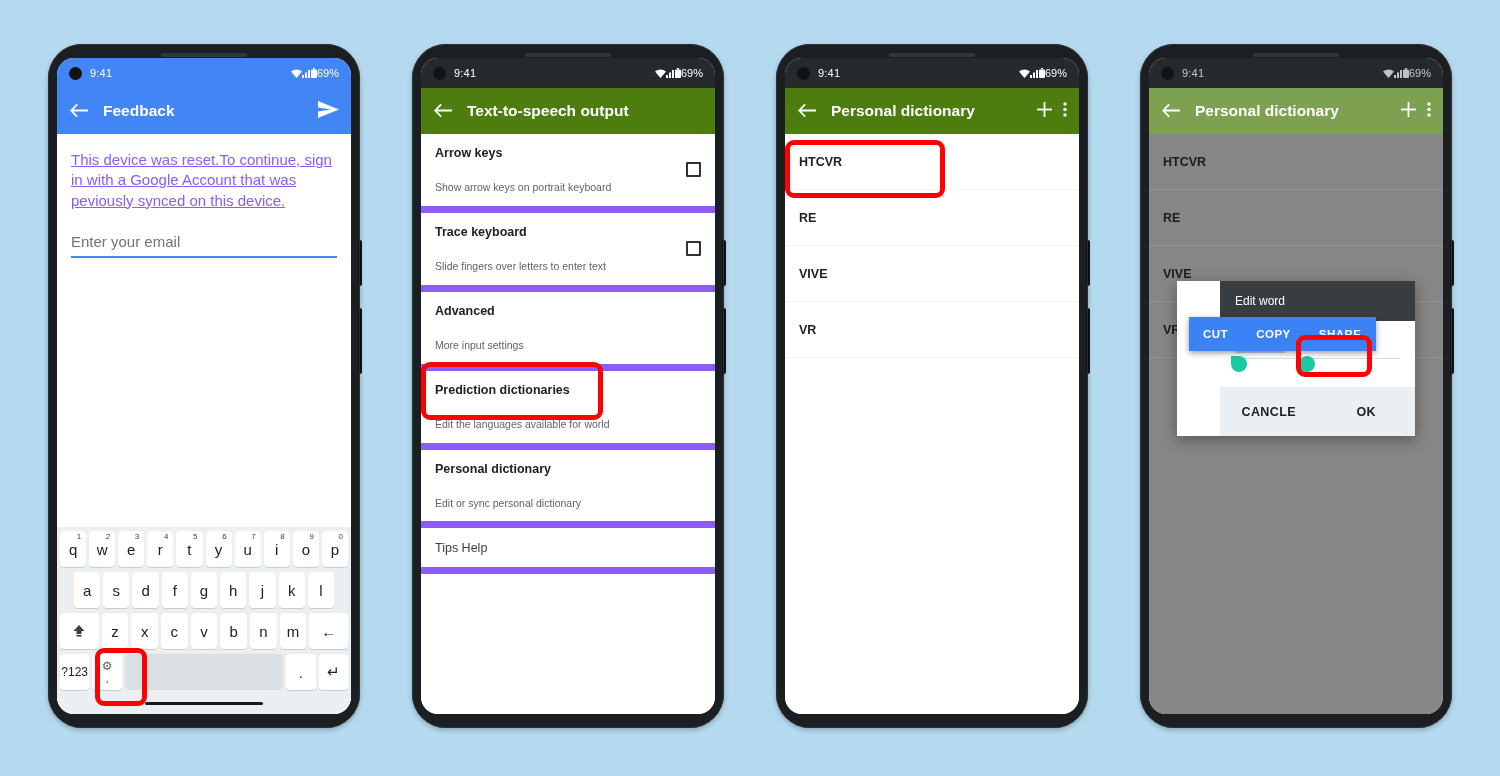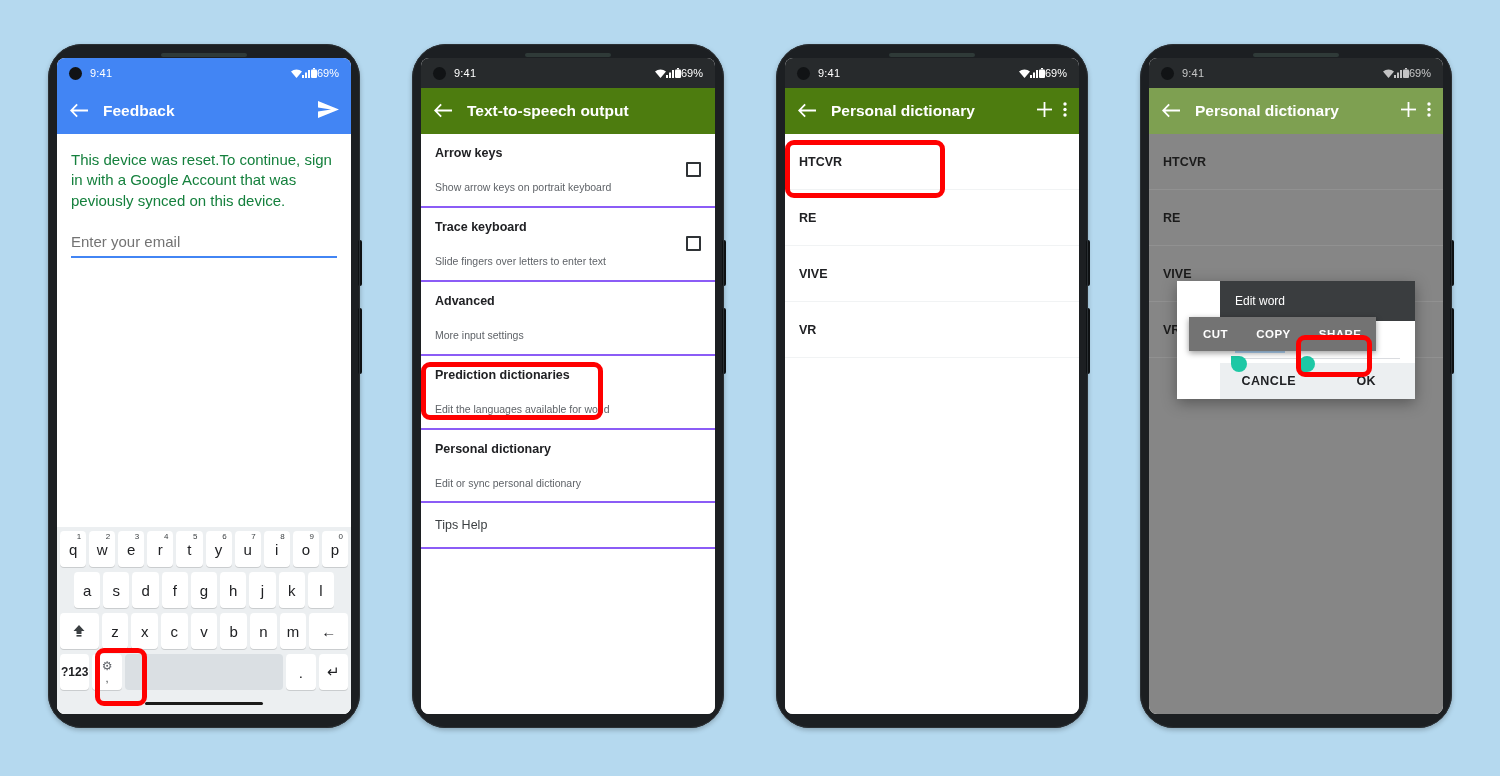--- a/index.html
+++ b/index.html
@@ -52,21 +52,21 @@
     background: #0e1113;
     border-radius: 2px;
   }
   .btn-power { top: 196px; height: 46px; }
   .btn-vol   { top: 264px; height: 66px; }
 
   .screen {
     position: absolute;
     top: 14px; left: 9px;
     width: 294px; height: 656px;
-    border-radius: 8px;
+    border-radius: 17px;
     overflow: hidden;
     background: #ffffff;
     display: flex; flex-direction: column;
   }
 
   
   .statusbar {
     height: 30px; flex: 0 0 30px;
     display: flex; align-items: center;
     padding: 0 12px;
@@ -114,21 +114,21 @@
     line-height: 1;
   }
   .g-logo span:nth-child(1){color:#4285f4}
   .g-logo span:nth-child(2){color:#ea4335}
   .g-logo span:nth-child(3){color:#fbbc05}
   .g-logo span:nth-child(4){color:#4285f4}
   .g-logo span:nth-child(5){color:#34a853}
   .g-logo span:nth-child(6){color:#ea4335}
   .reset-text {
     margin: 16px 14px 0 14px;
-    font-size: 15px; line-height: 1.35; color: #15803d;
+    font-size: 15px; line-height: 1.35; color: #8b5cf6; text-decoration: underline;
   }
   .email-field {
     margin: 22px 14px 0 14px;
     border-bottom: 2px solid #4285f4;
     padding-bottom: 6px;
   }
   .email-field .ph { font-size: 15px; color: #737373; }
 
   
   .keyboard {
@@ -147,21 +147,21 @@
     position: relative;
     box-shadow: 0 1px 0 rgba(0,0,0,.14);
   }
   .key .num {
     position: absolute; top: 1px; right: 5px;
     font-size: 8px; color: #3c4043;
   }
   .krow.r2 { padding: 0 14px; }
   .key.wide { flex: 1.45 1 0; }
   .key.space { flex: 5.4 1 0; background: #dadfe3; box-shadow: none; }
-  .key.sym { font-size: 12px; font-weight: bold; }
+  .key.sym { font-size: 12px; }
   .key.gear {
     flex-direction: column; gap: 0; line-height: 1;
   }
   .key.gear .g { font-size: 12px; color: #5f6368; }
   .key.gear .c { font-size: 11px; color: #3c4043; margin-top: 1px; }
   .gesture-bar {
     height: 17px;
     display: flex; align-items: center; justify-content: center;
     background: #eceff1;
   }
@@ -170,21 +170,21 @@
   }
 
   
   .dark { background: #4d7c0f; }
   .statusbar.dark-sb { background: #272a2c; }
 
   
   .list { background: #fff; flex: 1 1 auto; }
   .litem {
     padding: 11px 14px;
-    border-bottom: 2px solid #8b5cf6;
+    border-bottom: 7px solid #8b5cf6;
     display: flex; align-items: center; min-height: 46px;
   }
   .litem .txt { flex: 1 1 auto; }
   .litem .t1 { font-size: 12.5px; font-weight: bold; color: #202124; line-height: 1.3; }
   .litem .t2 { font-size: 10.5px; color: #5f6368; margin-top: 20px; line-height: 1.3; }
   .litem .t1.plain { font-weight: normal; color: #3c4043; font-size: 12.5px; }
   .cbox {
     width: 15px; height: 15px;
     border: 2px solid #2f3336;
     border-radius: 1px;
@@ -242,33 +242,34 @@
     width: 16px; height: 16px;
     border-radius: 50% 50% 50% 0;
     background: #1ec8a5;
     top: -2px;
   }
   .handle.left  { left: -4px;  transform: rotate(90deg); }
   .handle.right { left: 64px;  transform: rotate(0deg); }
   .dlg-actions {
     background: #eceff1;
     display: flex;
-    height: 36px;
+    height: 49px;
+    margin-top: 24px;
   }
   .dlg-actions .a {
     flex: 1 1 0;
     display: flex; align-items: center; justify-content: center;
     font-size: 12.5px; color: #202124; font-weight: bold;
     letter-spacing: .4px;
   }
   
   .ctx-toolbar {
     position: absolute;
     top: 36px; left: 12px;
-    background: #737373;
+    background: #3b82f6;
     display: flex;
     height: 34px;
     align-items: center;
     box-shadow: 0 2px 6px rgba(0,0,0,.4);
     z-index: 5;
   }
   .ctx-toolbar .ci {
     color: #fff; font-size: 11.5px; font-weight: bold;
     padding: 0 14px; letter-spacing: .5px;
   }

